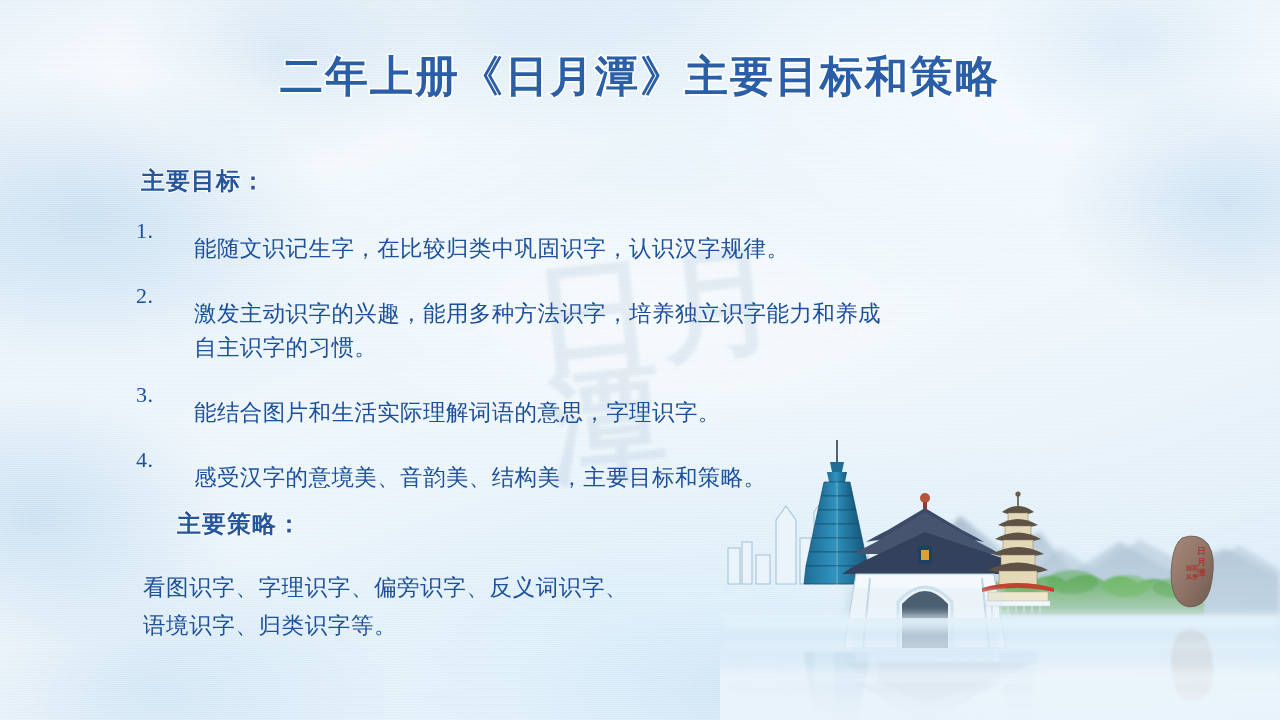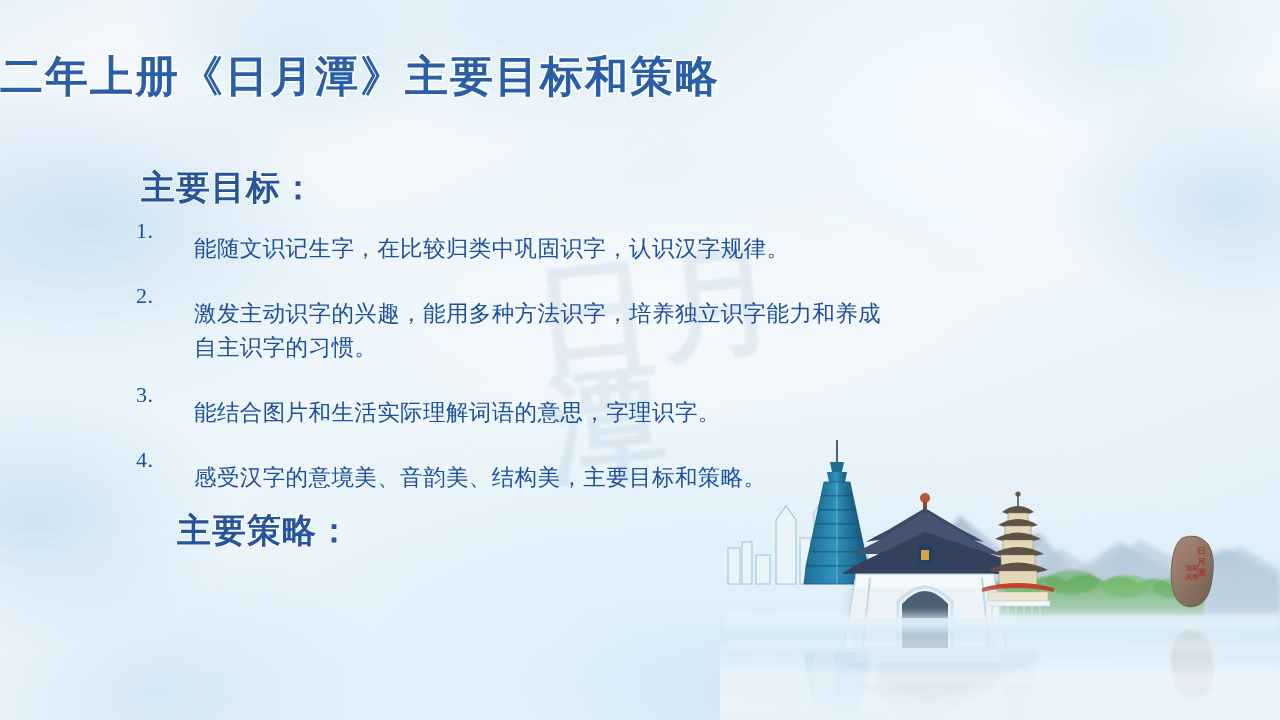--- a/index.html
+++ b/index.html
@@ -77,35 +77,35 @@
     filter: blur(1.4px);
     user-select: none;
   }
 
   
   .title {
     position: absolute;
     top: 48px;
     left: 0;
     width: 1280px;
-    text-align: left;
+    text-align: center;
     font-size: 43px;
     font-weight: 700;
     letter-spacing: 2px;
     color: #2a5fa8;
     -webkit-text-stroke: 3px #ffffff;
     paint-order: stroke fill;
     text-shadow: 0 1px 0 rgba(255,255,255,.9);
     white-space: nowrap;
   }
 
   
   .section-head {
     position: absolute;
-    font-size: 34px;
+    font-size: 24px;
     font-weight: 700;
     color: #26559c;
     letter-spacing: 1px;
     -webkit-text-stroke: 1.6px #ffffff;
     paint-order: stroke fill;
   }
   #goals-heading   { left: 141px; top: 165px; }
   #strategy-heading{ left: 141px; top: 508px; margin-left: 36px; }
 
   
@@ -193,20 +193,22 @@
       <span class="goal-num">3.</span>
       <span class="goal-text">能结合图片和生活实际理解词语的意思，字理识字。</span>
     </li>
     <li class="goal-item">
       <span class="goal-num">4.</span>
       <span class="goal-text">感受汉字的意境美、音韵美、结构美，主要目标和策略。</span>
     </li>
   </ul>
 
   <div class="section-head" id="strategy-heading">主要策略：</div>
+  <div class="strategy-text">看图识字、字理识字、偏旁识字、反义词识字、
+语境识字、归类识字等。</div>
 
   <div id="illustration">
     <svg width="560" height="300" viewBox="0 0 560 300" xmlns="http://www.w3.org/2000/svg">
       <defs>
         <linearGradient id="waterGrad" x1="0" y1="0" x2="0" y2="1">
           <stop offset="0%" stop-color="#cfe6f4" stop-opacity="0.85"></stop>
           <stop offset="45%" stop-color="#ddeefa" stop-opacity="0.55"></stop>
           <stop offset="100%" stop-color="#eaf4fb" stop-opacity="0.15"></stop>
         </linearGradient>
         <linearGradient id="towerGrad" x1="0" y1="0" x2="1" y2="0">

